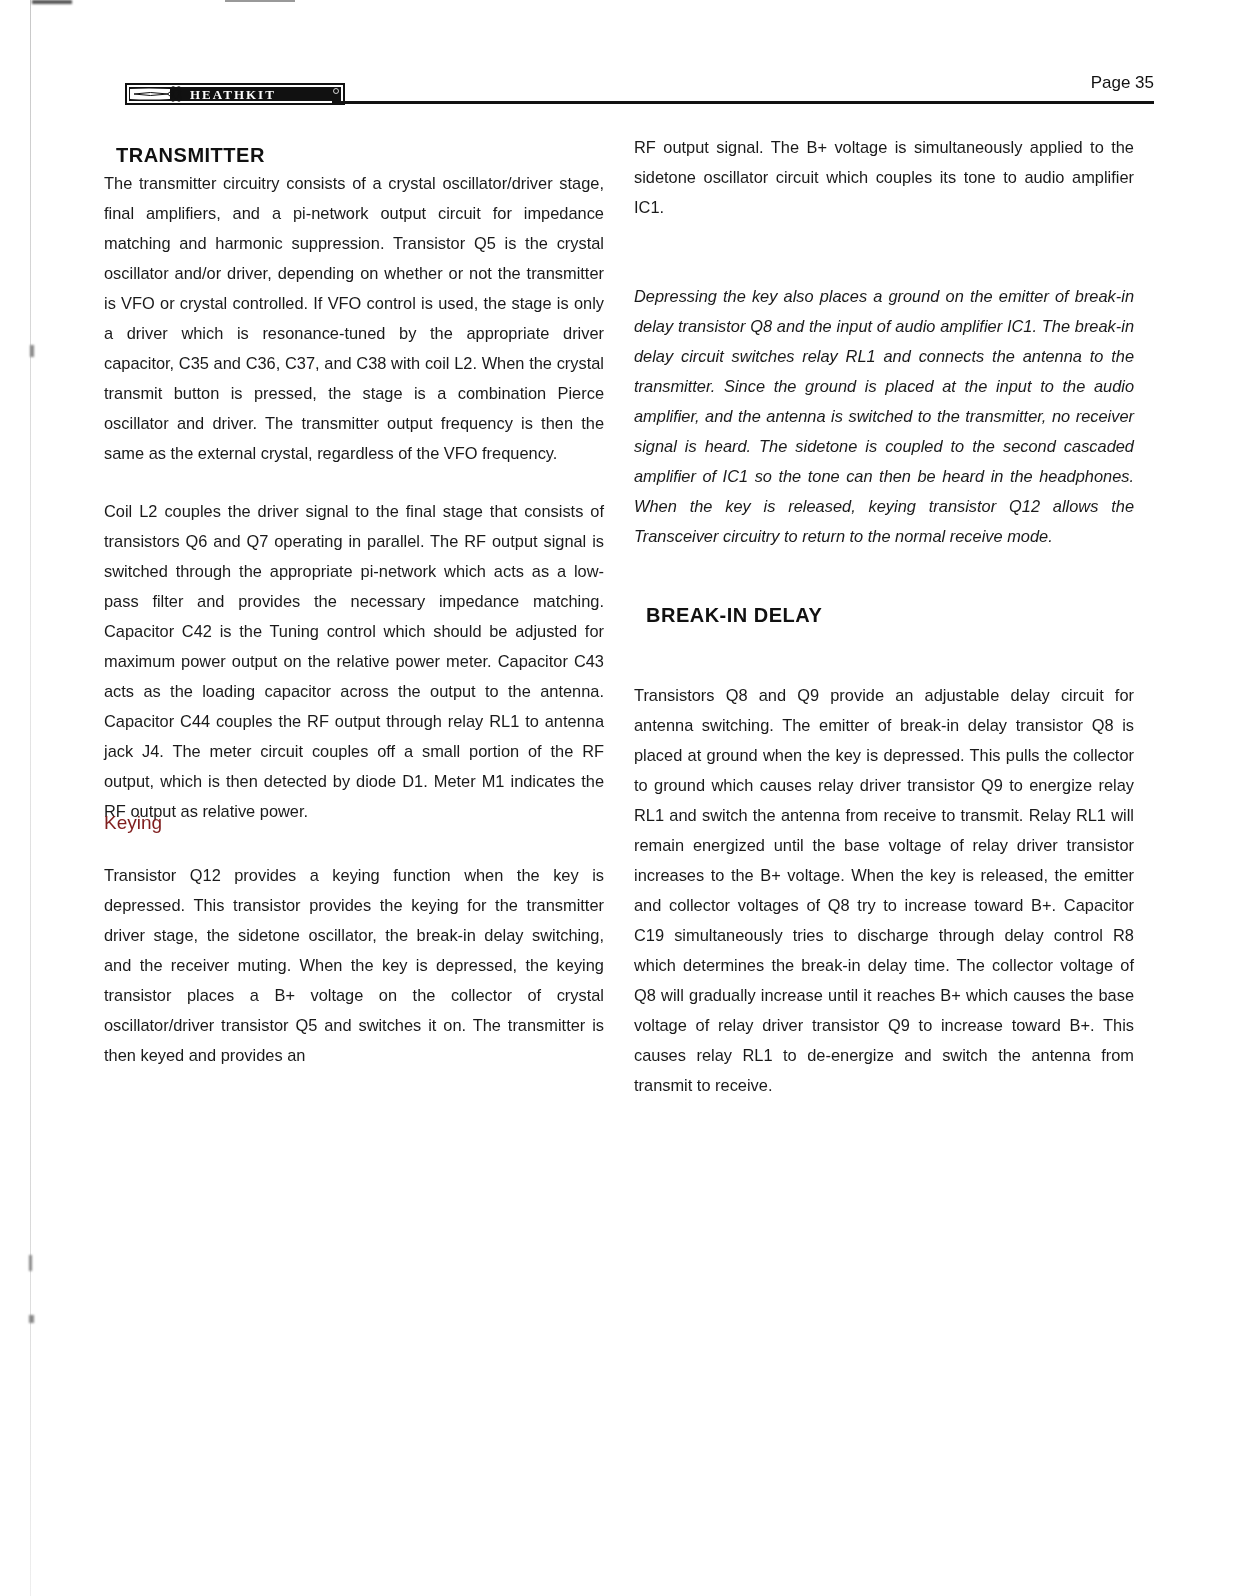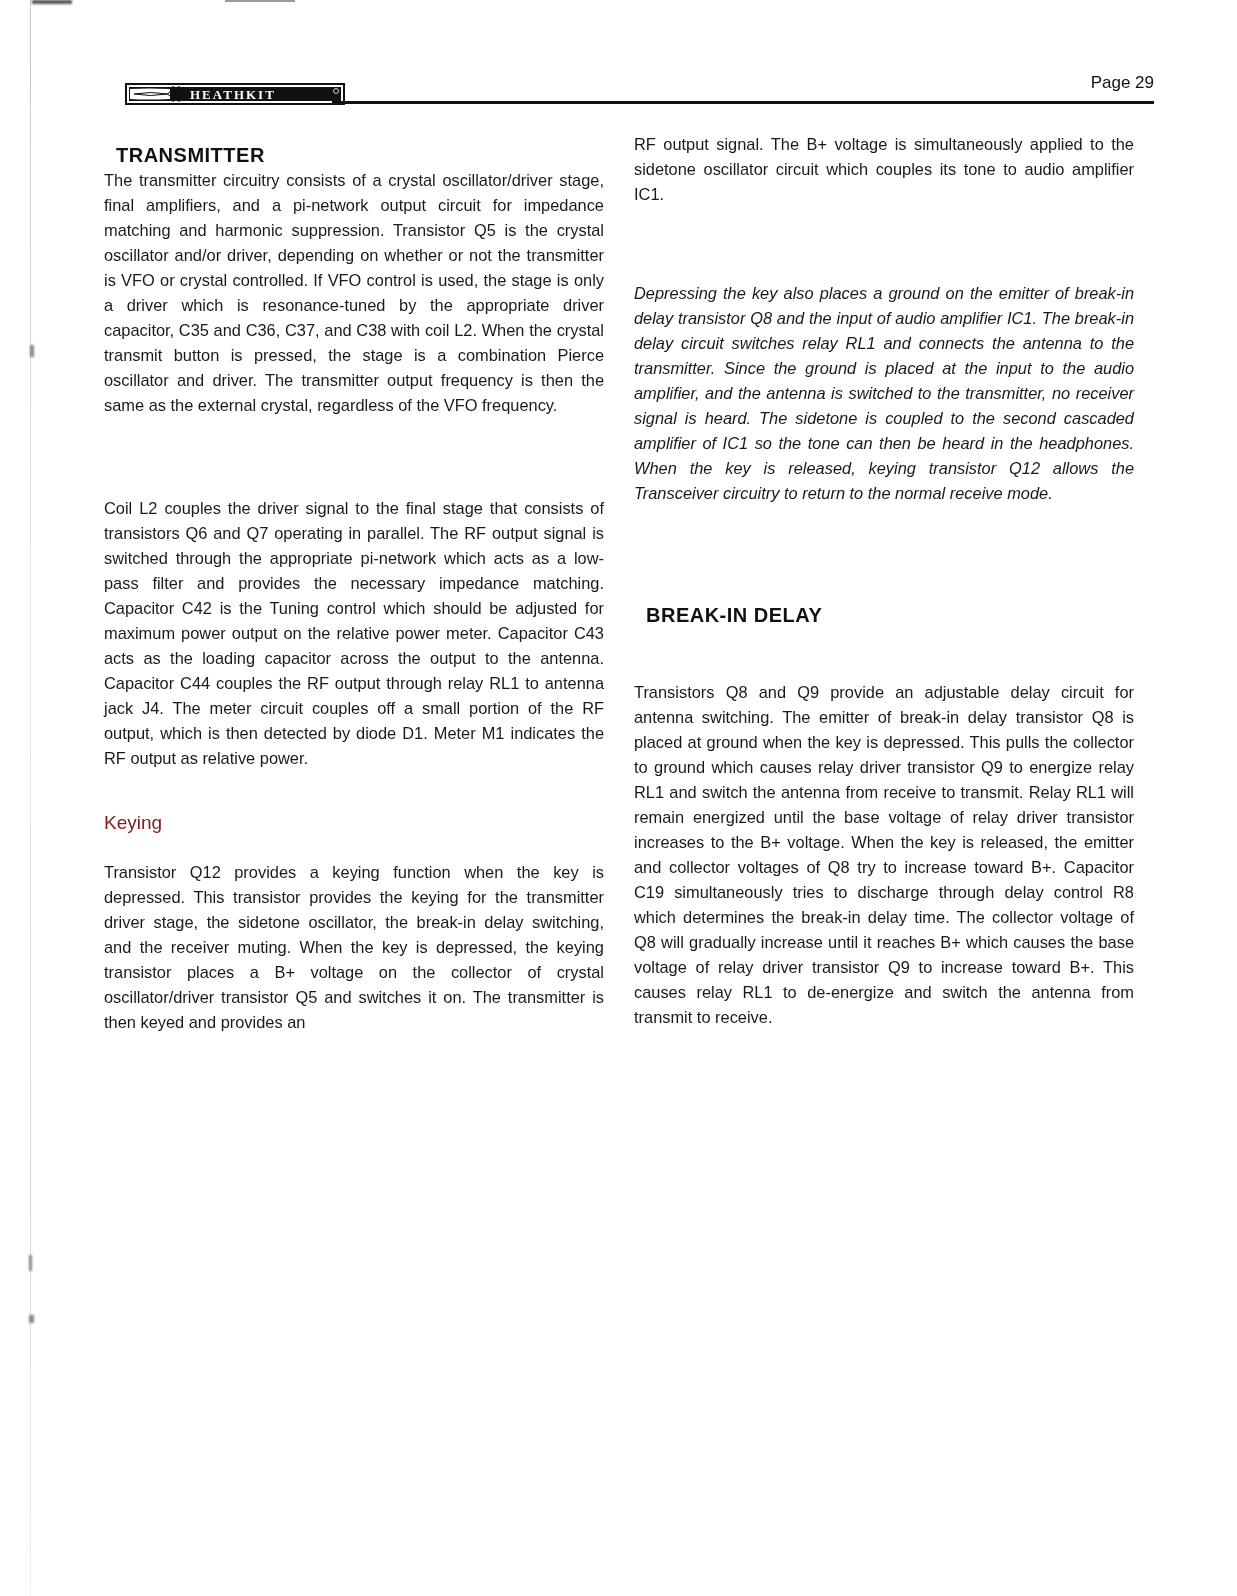--- a/index.html
+++ b/index.html
@@ -43,21 +43,21 @@
   .col-right { left: 634px; top: 132px; }
 
   .section-title {
     font-size: 20px; font-weight: bold; letter-spacing: 0.5px;
     margin: 12px; color: #111;
   }
   .sub-title {
     font-size: 19px; font-weight: normal; margin: 0; color: #7f1d1d;
   }
   .para {
-    font-size: 16.4px; line-height: 25px; text-align: justify;
+    font-size: 16.4px; line-height: 30px; text-align: justify;
     margin: 0; color: #1a1a1a;
   }
   .block { position: absolute; left: 0; width: 500px; }
 </style>
 </head>
 <body>
 
 <div class="scan-edge"></div>
 <div class="scan-mark-top"></div>
 <div class="scan-mark-top2"></div>
@@ -75,21 +75,21 @@
       <ellipse cx="52" cy="14" rx="8" ry="3"></ellipse>
       <ellipse cx="52" cy="14" rx="8" ry="3" transform="rotate(60 52 14)"></ellipse>
       <ellipse cx="52" cy="14" rx="8" ry="3" transform="rotate(-60 52 14)"></ellipse>
     </g>
     <rect x="44" y="7" width="17" height="14" fill="#fff" opacity="0.0"></rect>
     <text x="66" y="19" fill="#fff" font-family="Liberation Serif, serif" font-weight="bold" font-size="13" letter-spacing="2">HEATHKIT</text>
     <circle cx="212" cy="11" r="2.5" fill="none" stroke="#fff" stroke-width="0.8"></circle>
   </svg>
 </div>
 <div class="header-rule"></div>
-<div class="page-number">Page 29</div>
+<div class="page-number">Page 35</div>
 
 <div class="column col-left">
   <div class="block" style="top:0;">
     <h1 class="section-title">TRANSMITTER</h1>
   </div>
   <div class="block" style="top:36px;">
     <p class="para">The transmitter circuitry consists of a crystal oscillator/driver stage, final amplifiers, and a pi-network output circuit for impedance matching and harmonic suppression. Transistor Q5 is the crystal oscillator and/or driver, depending on whether or not the transmitter is VFO or crystal controlled. If VFO control is used, the stage is only a driver which is resonance-tuned by the appropriate driver capacitor, C35 and C36, C37, and C38 with coil L2. When the crystal transmit button is pressed, the stage is a combination Pierce oscillator and driver. The transmitter output frequency is then the same as the external crystal, regardless of the VFO frequency.</p>
   </div>
   <div class="block" style="top:364px;">
     <p class="para">Coil L2 couples the driver signal to the final stage that consists of transistors Q6 and Q7 operating in parallel. The RF output signal is switched through the appropriate pi-network which acts as a low-pass filter and provides the necessary impedance matching. Capacitor C42 is the Tuning control which should be adjusted for maximum power output on the relative power meter. Capacitor C43 acts as the loading capacitor across the output to the antenna. Capacitor C44 couples the RF output through relay RL1 to antenna jack J4. The meter circuit couples off a small portion of the RF output, which is then detected by diode D1. Meter M1 indicates the RF output as relative power.</p>

